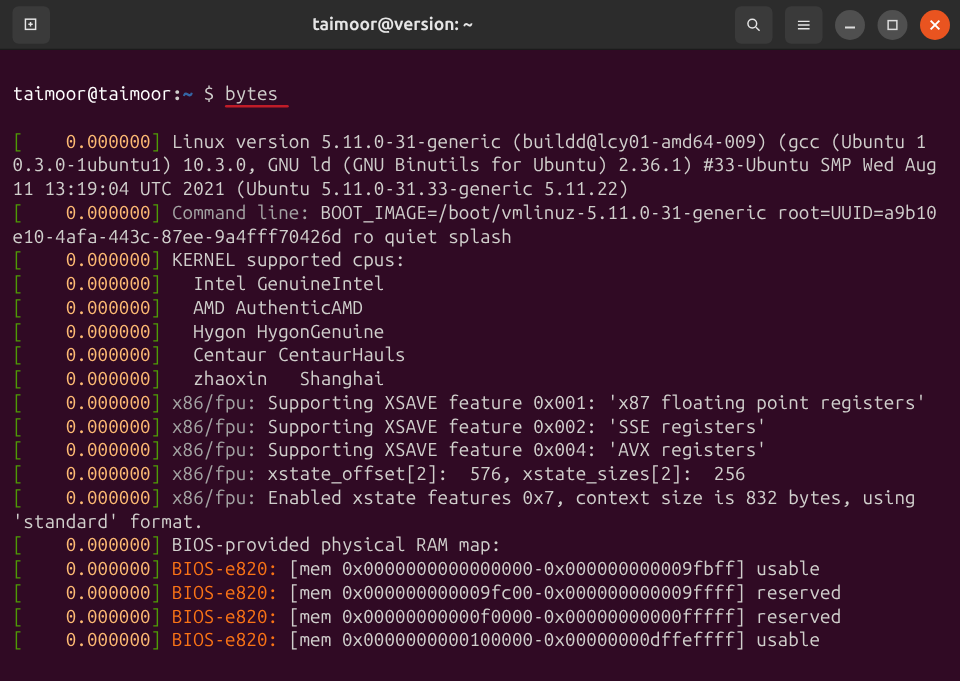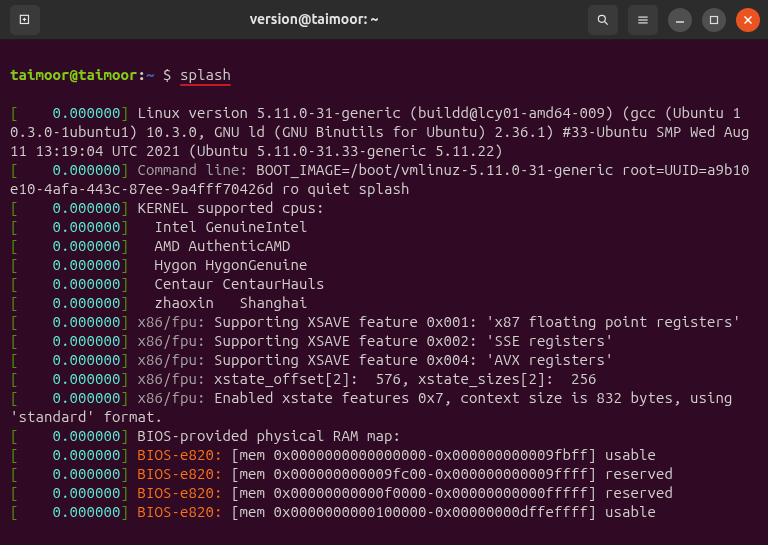--- a/index.html
+++ b/index.html
@@ -48,51 +48,51 @@
   
   .terminal {
     padding: 6px 10px 8px 10px;
     white-space: pre-wrap;
     word-break: break-all;
     letter-spacing: 0.1px;
     position: relative;
   }
   .cmdline { position: relative; display:inline; }
   .path { color: #3465a4; font-weight: bold; }
-  .userhost { color: #84cc16; font-weight: bold; margin-top: 36px; }
+  .userhost { color: #ffffff; font-weight: normal; margin-top: 36px; }
   .colon { color: #d0cfcc; font-weight: bold; }
   .dollar { color: #d0cfcc; }
   .cmd { color: #d0cfcc; }
   .underline {
     position: absolute;
     height: 2px;
     background: #c01c28;
     border-radius: 1px;
   }
 
   .line { display: block; }
   .br { color: #4e9a06; }
-  .ts { color: #5eead4; }
+  .ts { color: #fdba74; }
   .tag { color: #a3a3a3; }
   .bios { color: #f97316; }
 </style>
 </head>
 <body>
 
 <div class="titlebar">
   <div class="left">
     <div class="tb-btn">
       <svg viewBox="0 0 24 24" fill="none" stroke="currentColor" stroke-width="2">
           <rect x="4" y="4" width="14" height="14"></rect>
           <line x1="11" y1="8" x2="11" y2="14"></line>
           <line x1="8" y1="11" x2="14" y2="11"></line>
         </svg>
     </div>
   </div>
-  <div class="center">version@taimoor: ~</div>
+  <div class="center">taimoor@version: ~</div>
   <div class="right">
     <div class="tb-btn">
       <svg viewBox="0 0 24 24" fill="none" stroke="currentColor" stroke-width="2">
           <circle cx="10" cy="10" r="6"></circle>
           <line x1="15" y1="15" x2="20" y2="20"></line>
         </svg>
     </div>
     <div class="tb-btn">
       <svg viewBox="0 0 24 24" fill="none" stroke="currentColor" stroke-width="2">
           <line x1="4" y1="7" x2="20" y2="7"></line>
@@ -113,16 +113,16 @@
     <div class="win-btn close">
       <svg viewBox="0 0 10 10" stroke="currentColor" stroke-width="1.5">
           <line x1="1.5" y1="1.5" x2="8.5" y2="8.5"></line>
           <line x1="8.5" y1="1.5" x2="1.5" y2="8.5"></line>
         </svg>
     </div>
   </div>
 </div>
 
 <div class="terminal">
-<span class="cmdline"><span class="userhost">taimoor@taimoor</span><span class="colon">:</span><span class="path">~</span><span class="dollar"> <span>$</span> </span><span class="cmd" id="cmd">splash</span></span>
+<span class="cmdline"><span class="userhost">taimoor@taimoor</span><span class="colon">:</span><span class="path">~</span><span class="dollar"> <span>$</span> </span><span class="cmd" id="cmd">bytes</span></span>
 <span class="underline" id="ul" style="left: 180.094px; top: 44px; width: 50.5156px;"></span>
 <div id="lines"><div class="line"><span class="br">[    </span><span class="ts">0.000000</span><span class="br">] </span><span>Linux version 5.11.0-31-generic (buildd@lcy01-amd64-009) (gcc (Ubuntu 10.3.0-1ubuntu1) 10.3.0, GNU ld (GNU Binutils for Ubuntu) 2.36.1) #33-Ubuntu SMP Wed Aug 11 13:19:04 UTC 2021 (Ubuntu 5.11.0-31.33-generic 5.11.22)</span></div><div class="line"><span class="br">[    </span><span class="ts">0.000000</span><span class="br">] </span><span class="tag">Command line:</span><span> BOOT_IMAGE=/boot/vmlinuz-5.11.0-31-generic root=UUID=a9b10e10-4afa-443c-87ee-9a4fff70426d ro quiet splash</span></div><div class="line"><span class="br">[    </span><span class="ts">0.000000</span><span class="br">] </span><span>KERNEL supported cpus:</span></div><div class="line"><span class="br">[    </span><span class="ts">0.000000</span><span class="br">] </span><span>  Intel GenuineIntel</span></div><div class="line"><span class="br">[    </span><span class="ts">0.000000</span><span class="br">] </span><span>  AMD AuthenticAMD</span></div><div class="line"><span class="br">[    </span><span class="ts">0.000000</span><span class="br">] </span><span>  Hygon HygonGenuine</span></div><div class="line"><span class="br">[    </span><span class="ts">0.000000</span><span class="br">] </span><span>  Centaur CentaurHauls</span></div><div class="line"><span class="br">[    </span><span class="ts">0.000000</span><span class="br">] </span><span>  zhaoxin   Shanghai</span></div><div class="line"><span class="br">[    </span><span class="ts">0.000000</span><span class="br">] </span><span class="tag">x86/fpu:</span><span> Supporting XSAVE feature 0x001: 'x87 floating point registers'</span></div><div class="line"><span class="br">[    </span><span class="ts">0.000000</span><span class="br">] </span><span class="tag">x86/fpu:</span><span> Supporting XSAVE feature 0x002: 'SSE registers'</span></div><div class="line"><span class="br">[    </span><span class="ts">0.000000</span><span class="br">] </span><span class="tag">x86/fpu:</span><span> Supporting XSAVE feature 0x004: 'AVX registers'</span></div><div class="line"><span class="br">[    </span><span class="ts">0.000000</span><span class="br">] </span><span class="tag">x86/fpu:</span><span> xstate_offset[2]:  576, xstate_sizes[2]:  256</span></div><div class="line"><span class="br">[    </span><span class="ts">0.000000</span><span class="br">] </span><span class="tag">x86/fpu:</span><span> Enabled xstate features 0x7, context size is 832 bytes, using 'standard' format.</span></div><div class="line"><span class="br">[    </span><span class="ts">0.000000</span><span class="br">] </span><span>BIOS-provided physical RAM map:</span></div><div class="line"><span class="br">[    </span><span class="ts">0.000000</span><span class="br">] </span><span class="bios">BIOS-e820:</span><span> [mem 0x0000000000000000-0x000000000009fbff] usable</span></div><div class="line"><span class="br">[    </span><span class="ts">0.000000</span><span class="br">] </span><span class="bios">BIOS-e820:</span><span> [mem 0x000000000009fc00-0x000000000009ffff] reserved</span></div><div class="line"><span class="br">[    </span><span class="ts">0.000000</span><span class="br">] </span><span class="bios">BIOS-e820:</span><span> [mem 0x00000000000f0000-0x00000000000fffff] reserved</span></div><div class="line"><span class="br">[    </span><span class="ts">0.000000</span><span class="br">] </span><span class="bios">BIOS-e820:</span><span> [mem 0x0000000000100000-0x00000000dffeffff] usable</span></div></div>
 </div>
 
 </body></html>

